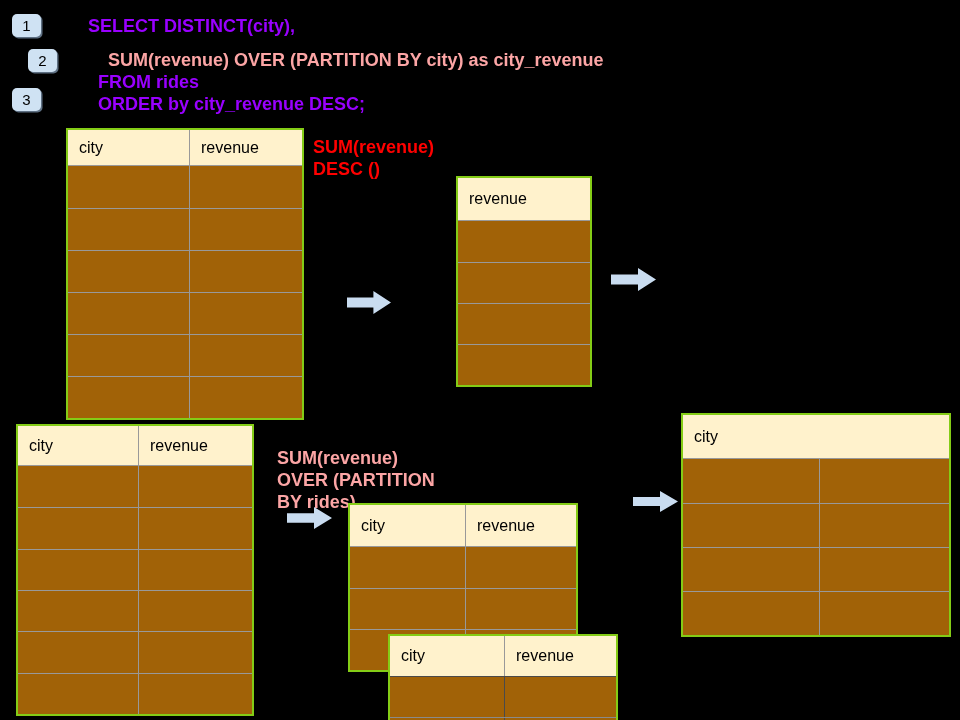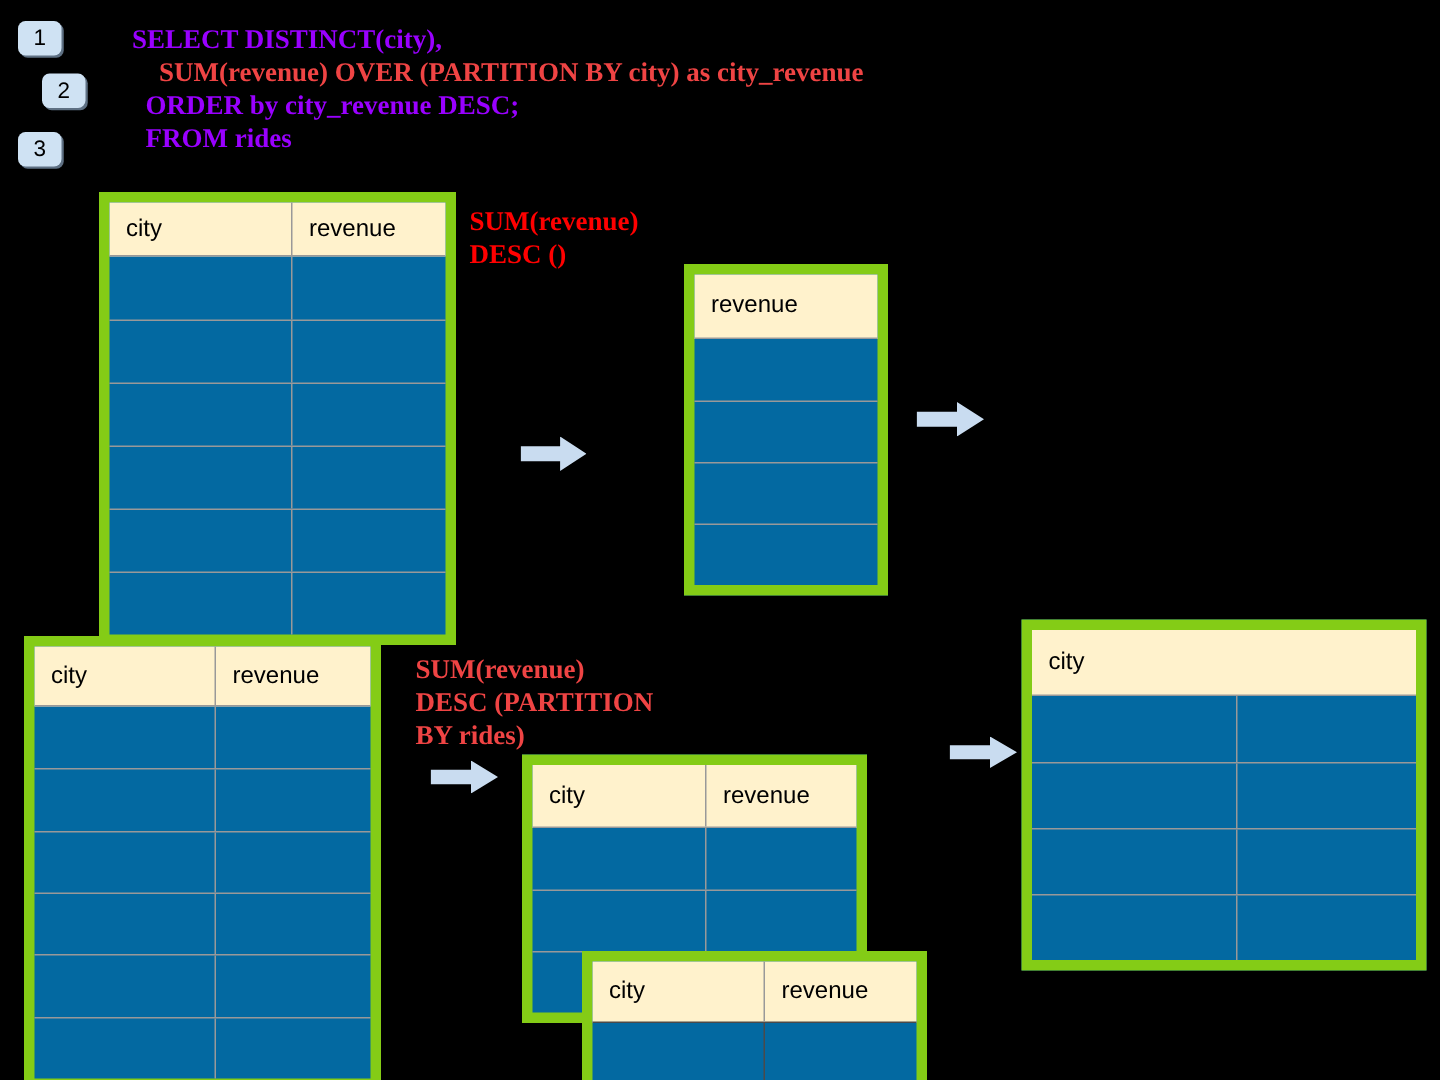--- a/index.html
+++ b/index.html
@@ -1,39 +1,39 @@
 <!DOCTYPE html>
 <html><head>
 <meta charset="utf-8">
 <style>
   html,body{margin:0;padding:0;background:#000;}
   .slide{position:relative;width:960px;height:720px;background:#000;overflow:hidden;
          font-family:"Liberation Sans", sans-serif;}
 
   
-  .mono{font-family:Liberation Serif, serif;font-weight:bold;}
+  .mono{font-family:Liberation Sans, sans-serif;font-weight:bold;}
   .codeline{white-space:pre;}
   #code-main{position:absolute;left:88px;top:15px;font-size:18px;line-height:22px;}
   #code-side{position:absolute;left:752px;top:36px;font-size:16px;line-height:19px;}
   #ann-total{position:absolute;left:313px;top:136px;font-size:18px;line-height:22px;}
   #ann-part{position:absolute;left:277px;top:435px;font-size:18px;line-height:22px;}
   .c-purple{color:#9900FF;}
   .c-red{color:#FF0000;}
-  .c-green{color:#ef4444;}
+  .c-green{color:#fca5a5;margin-top:12px;}
 
   
   .badge{position:absolute;width:29px;height:23px;background:#CFE2F3;border-radius:5px;
          display:flex;align-items:center;justify-content:center;
          font-size:15px;color:#000;box-shadow:1.5px 1.5px 0 rgba(125,150,175,.75);}
   #badge-1{left:12px;top:14px;}
   #badge-2{left:28px;top:49px;}
   #badge-3{left:12px;top:88px;}
 
   
-  .tbl{position:absolute;box-sizing:border-box;border:7px solid #84cc16;background:#0369a1;}
+  .tbl{position:absolute;box-sizing:border-box;border:2px solid #84cc16;background:#a16207;}
   .hdr{display:grid;background:#FFF2CC;border-bottom:1px solid #999;}
   .hcell{box-sizing:border-box;display:flex;align-items:center;padding-left:11px;
          font-size:16px;color:#000;overflow:hidden;}
   .hcell + .hcell{border-left:1px solid #999;}
   .body{display:grid;}
   .row{display:grid;}
   .row + .row{border-top:1px solid #999;}
   .cell + .cell{border-left:1px solid #999;}
 
   #tbl-source-top   {left:66px; top:128px;width:238px;}
@@ -81,33 +81,33 @@
 
 <div class="slide">
 
   <div class="badge" id="badge-1">1</div>
   <div class="badge" id="badge-2">2</div>
   <div class="badge" id="badge-3">3</div>
 
   <div id="code-main" class="mono">
     <div class="codeline c-purple">SELECT DISTINCT(city),</div>
     <div class="codeline c-green">    SUM(revenue) OVER (PARTITION BY city) as city_revenue</div>
+    <div class="codeline c-purple">  FROM rides</div>
     <div class="codeline c-purple">  ORDER by city_revenue DESC;</div>
-    <div class="codeline c-purple">  FROM rides</div>
   </div>
 
 
   <div id="ann-total" class="mono c-red">
     <div class="codeline">SUM(revenue)</div>
     <div class="codeline">DESC ()</div>
   </div>
 
   <div id="ann-part" class="mono c-green">
     <div class="codeline">SUM(revenue)</div>
-    <div class="codeline">DESC (PARTITION</div>
+    <div class="codeline">OVER (PARTITION</div>
     <div class="codeline">BY rides)</div>
   </div>
 
   <div class="tbl" id="tbl-source-top">
     <div class="hdr">
       <div class="hcell">city</div>
       <div class="hcell">revenue</div>
     </div>
     <div class="body">
         <div class="row">

